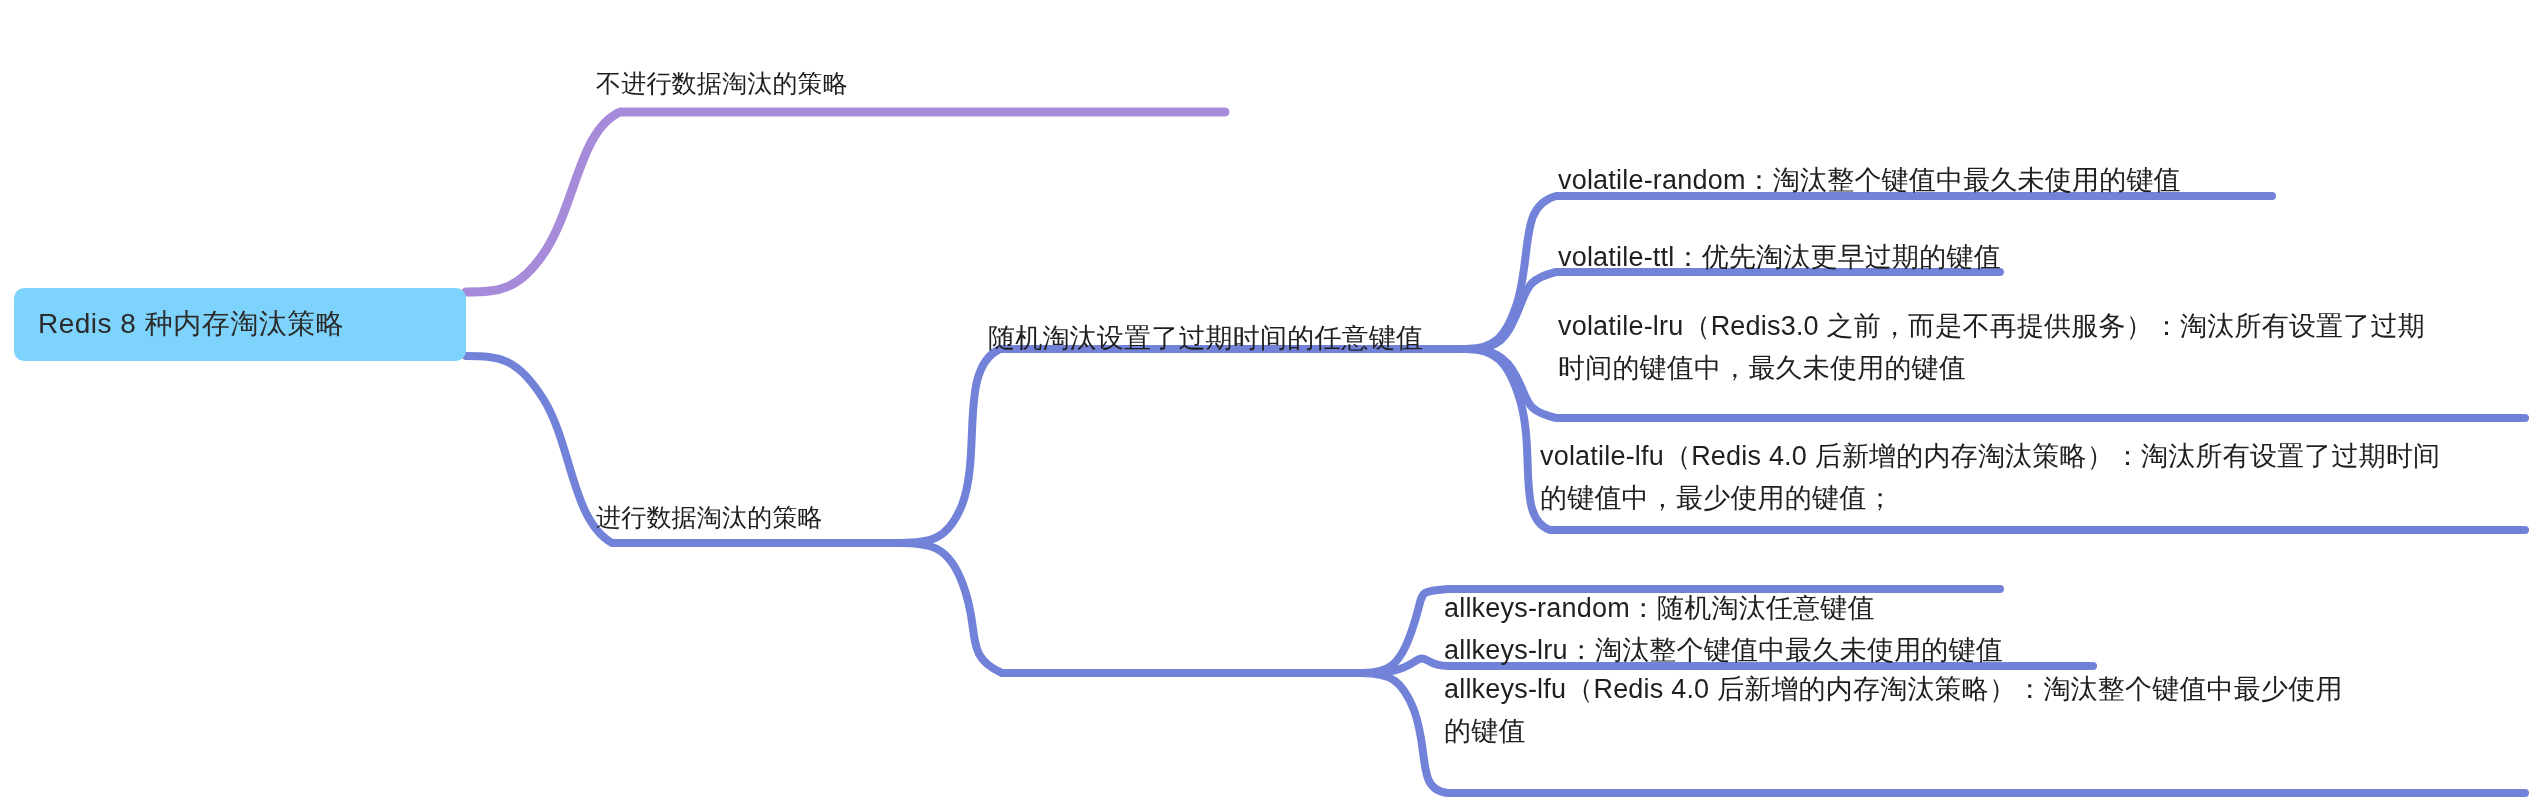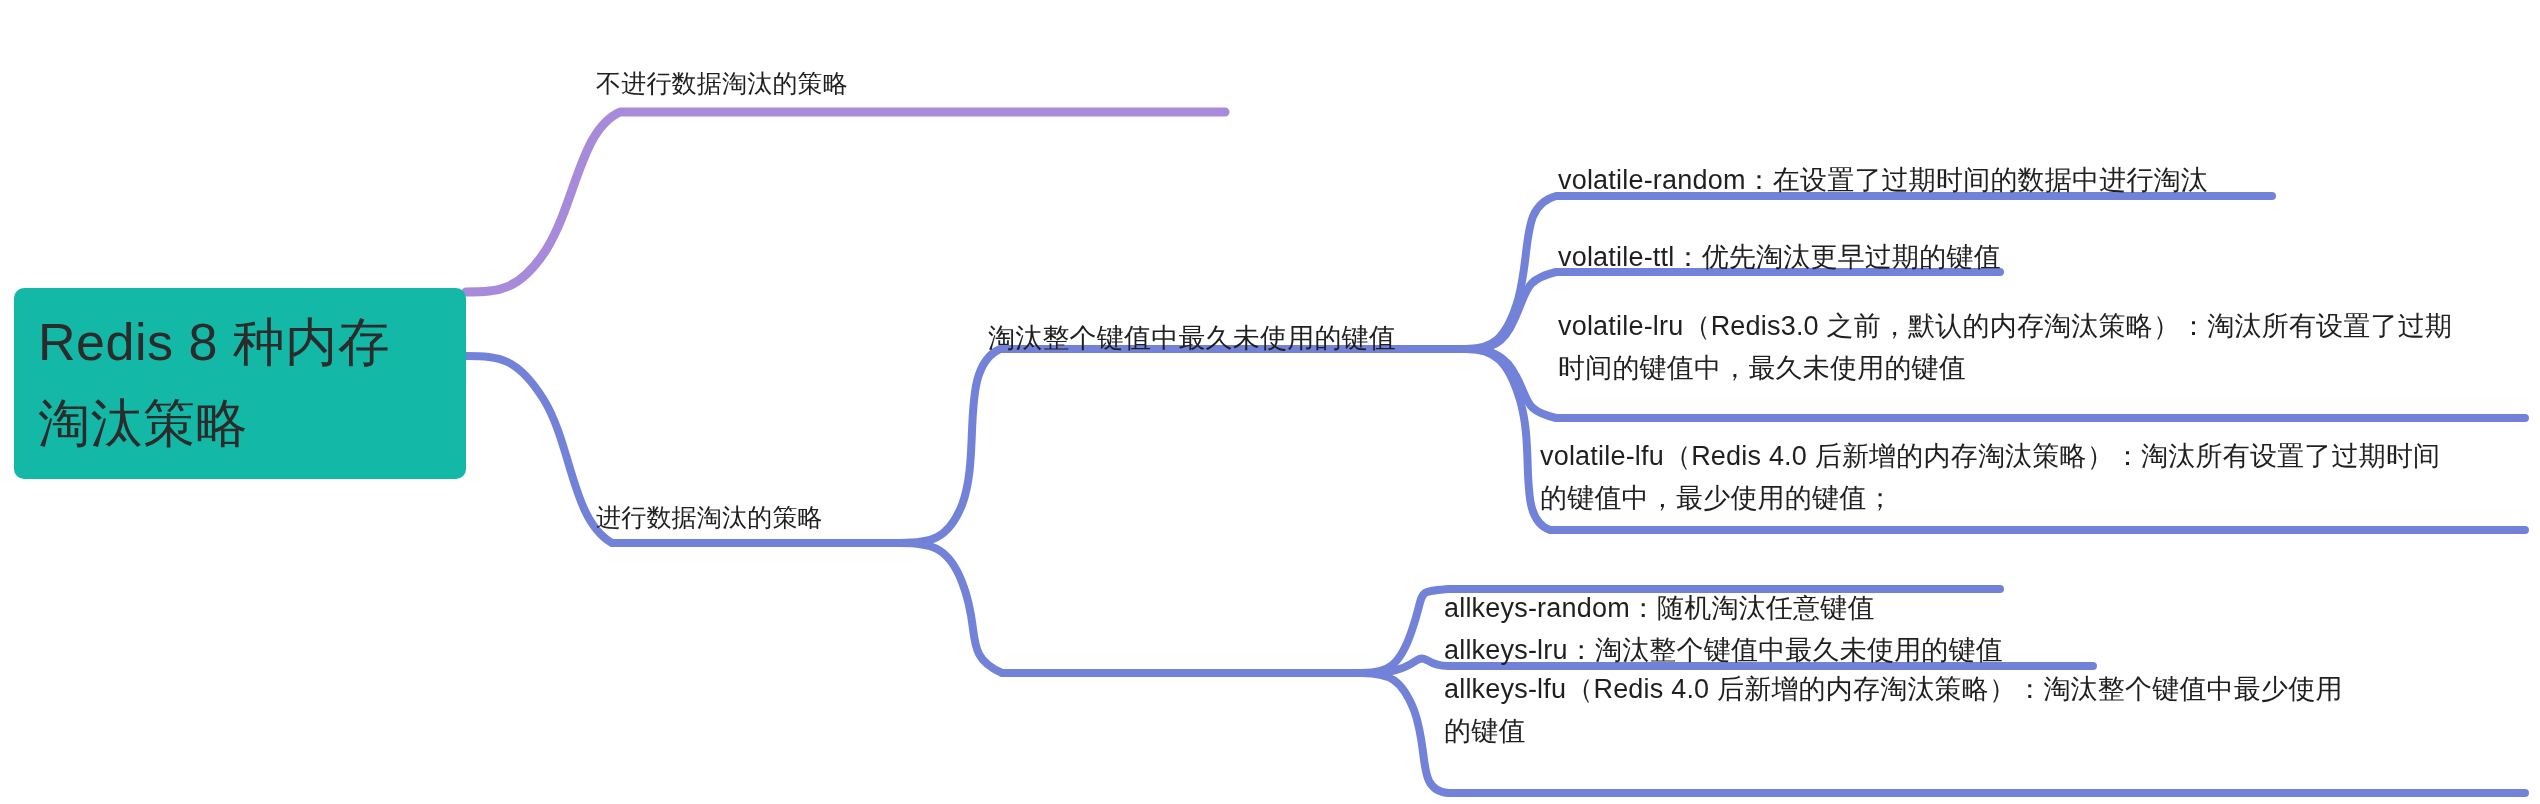--- a/index.html
+++ b/index.html
@@ -32,23 +32,23 @@
     white-space: pre-line;
     line-height: 1.55;
   }
   
   .node-root {
     left: 14px;
     top: 288px;
     width: 452px;
     box-sizing: border-box;
     padding: 14px 24px 16px 24px;
-    background: #14b8a6;
+    background: #7dd3fc;
     border-radius: 10px;
-    font-size: 52px;
+    font-size: 28px;
     font-weight: 400;
     letter-spacing: 0.5px;
     color: #2b2b2b;
     text-align: left;
   }
   
   .node-l1 {
     font-size: 25px;
     font-weight: 400;
     letter-spacing: 0.2px;
@@ -126,28 +126,28 @@
     </g>
   </svg>
 
   <div class="node node-root">Redis 8 种内存淘汰策略</div>
 
   <div class="node node-l1 node-l1-nodel">不进行数据淘汰的策略</div>
 
   <div class="node node-l1 node-l1-evict">进行数据淘汰的策略</div>
 
 
-  <div class="node node-l2 node-l2-volatile">淘汰整个键值中最久未使用的键值</div>
+  <div class="node node-l2 node-l2-volatile">随机淘汰设置了过期时间的任意键值</div>
 
 
-  <div class="node node-leaf leaf-vol-random">volatile-random：在设置了过期时间的数据中进行淘汰</div>
+  <div class="node node-leaf leaf-vol-random">volatile-random：淘汰整个键值中最久未使用的键值</div>
 
   <div class="node node-leaf leaf-vol-ttl">volatile-ttl：优先淘汰更早过期的键值</div>
 
-  <div class="node node-leaf leaf-vol-lru">volatile-lru（Redis3.0 之前，默认的内存淘汰策略）：淘汰所有设置了过期
+  <div class="node node-leaf leaf-vol-lru">volatile-lru（Redis3.0 之前，而是不再提供服务）：淘汰所有设置了过期
 时间的键值中，最久未使用的键值</div>
 
   <div class="node node-leaf leaf-vol-lfu">volatile-lfu（Redis 4.0 后新增的内存淘汰策略）：淘汰所有设置了过期时间
 的键值中，最少使用的键值；</div>
 
   <div class="node node-leaf leaf-all-random">allkeys-random：随机淘汰任意键值</div>
 
   <div class="node node-leaf leaf-all-lru">allkeys-lru：淘汰整个键值中最久未使用的键值</div>
 
   <div class="node node-leaf leaf-all-lfu">allkeys-lfu（Redis 4.0 后新增的内存淘汰策略）：淘汰整个键值中最少使用

